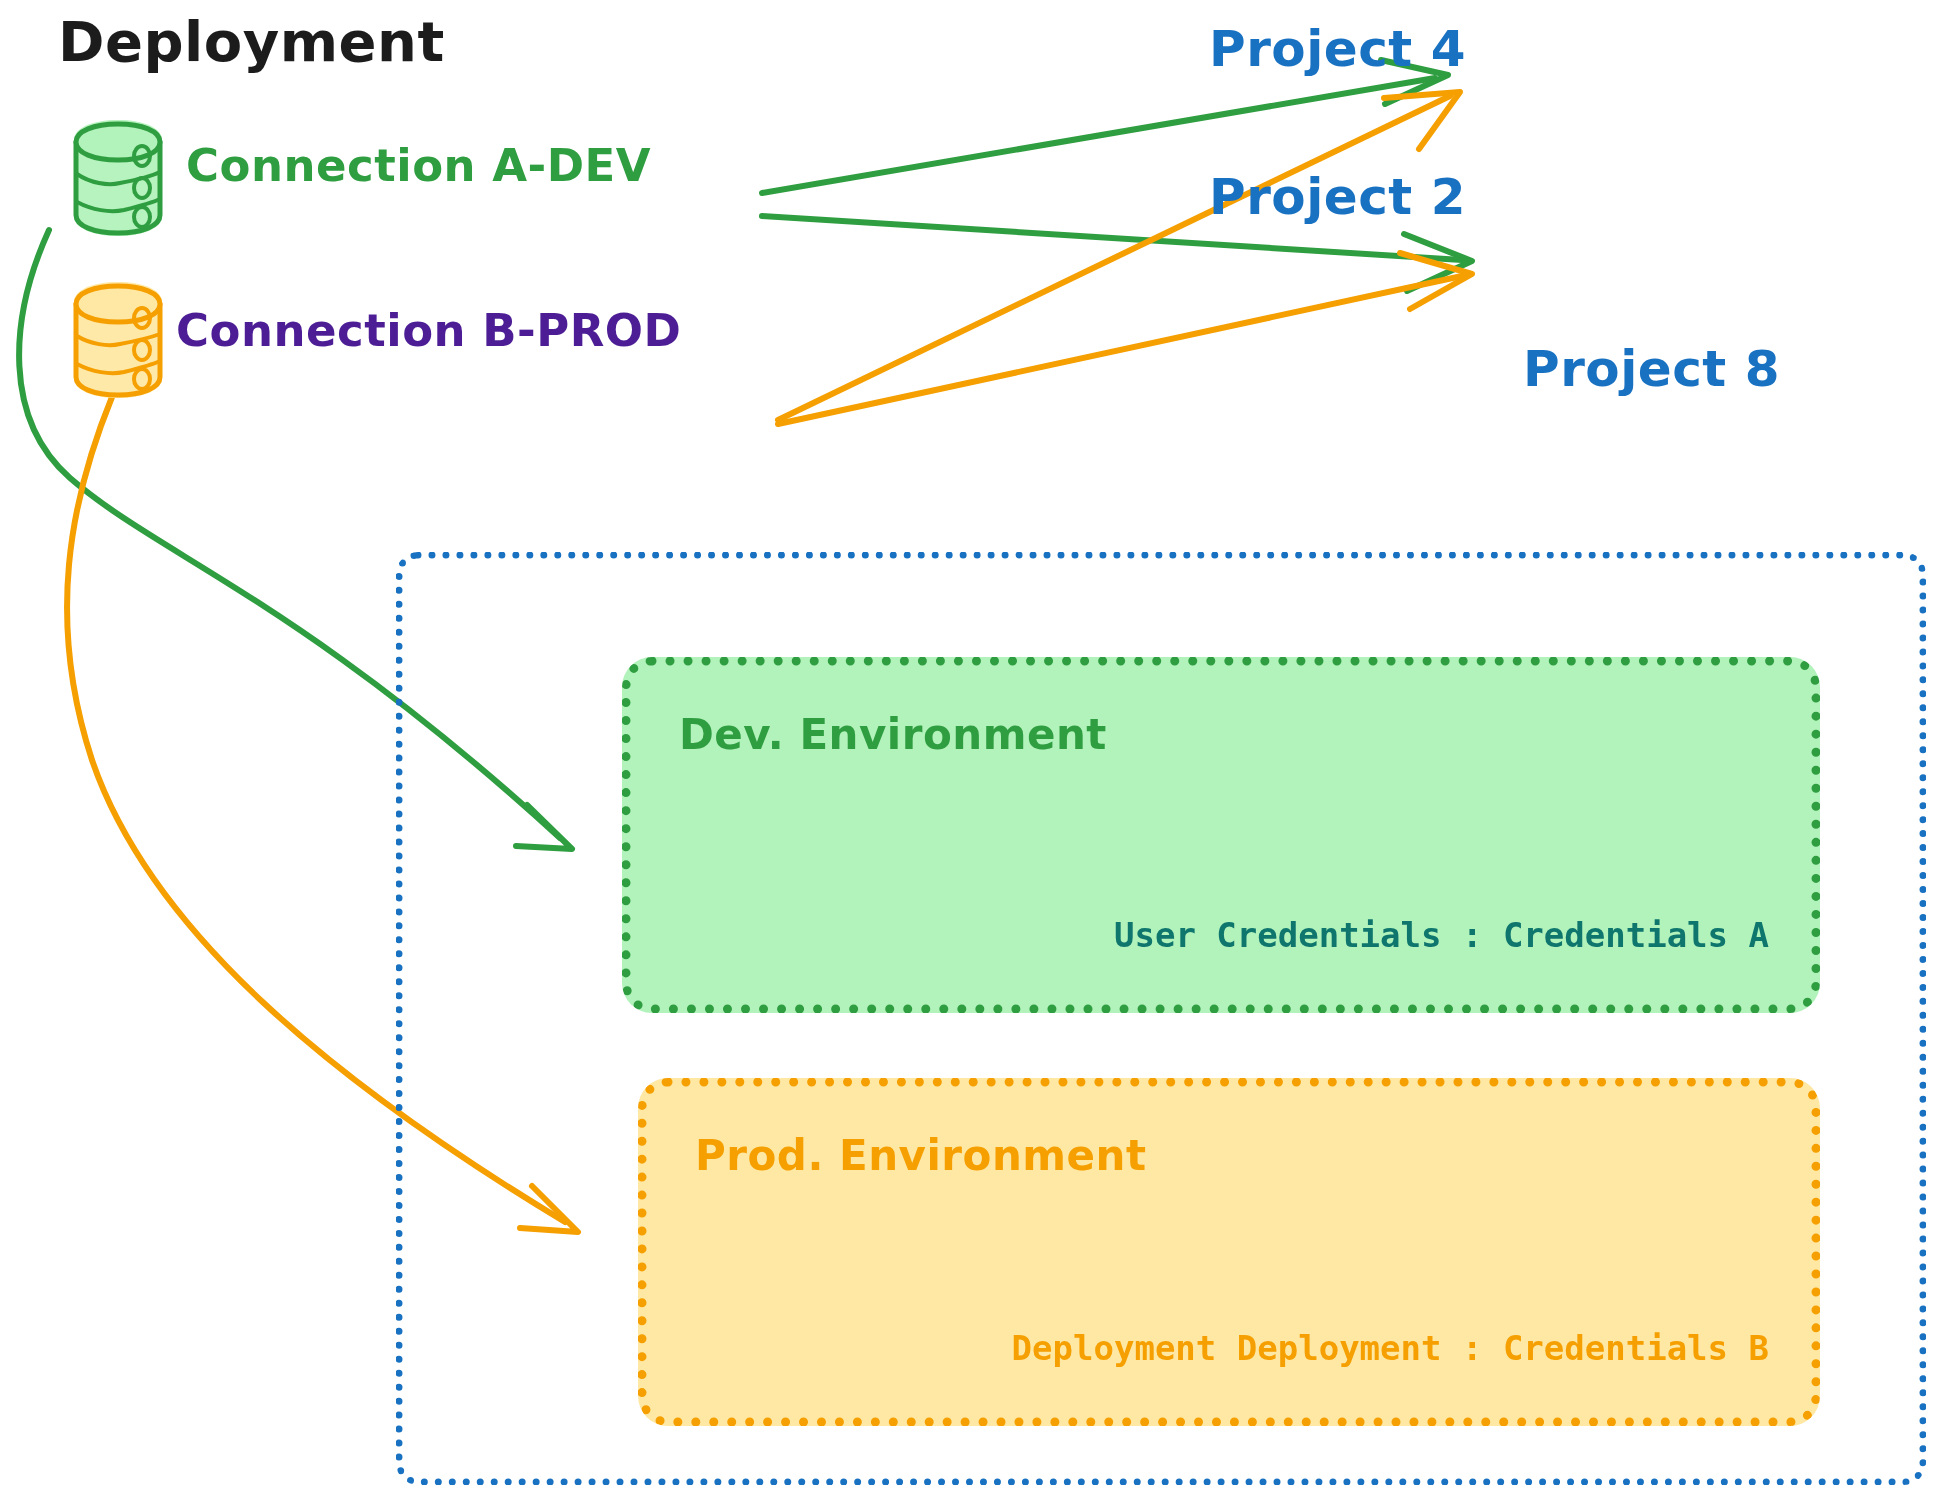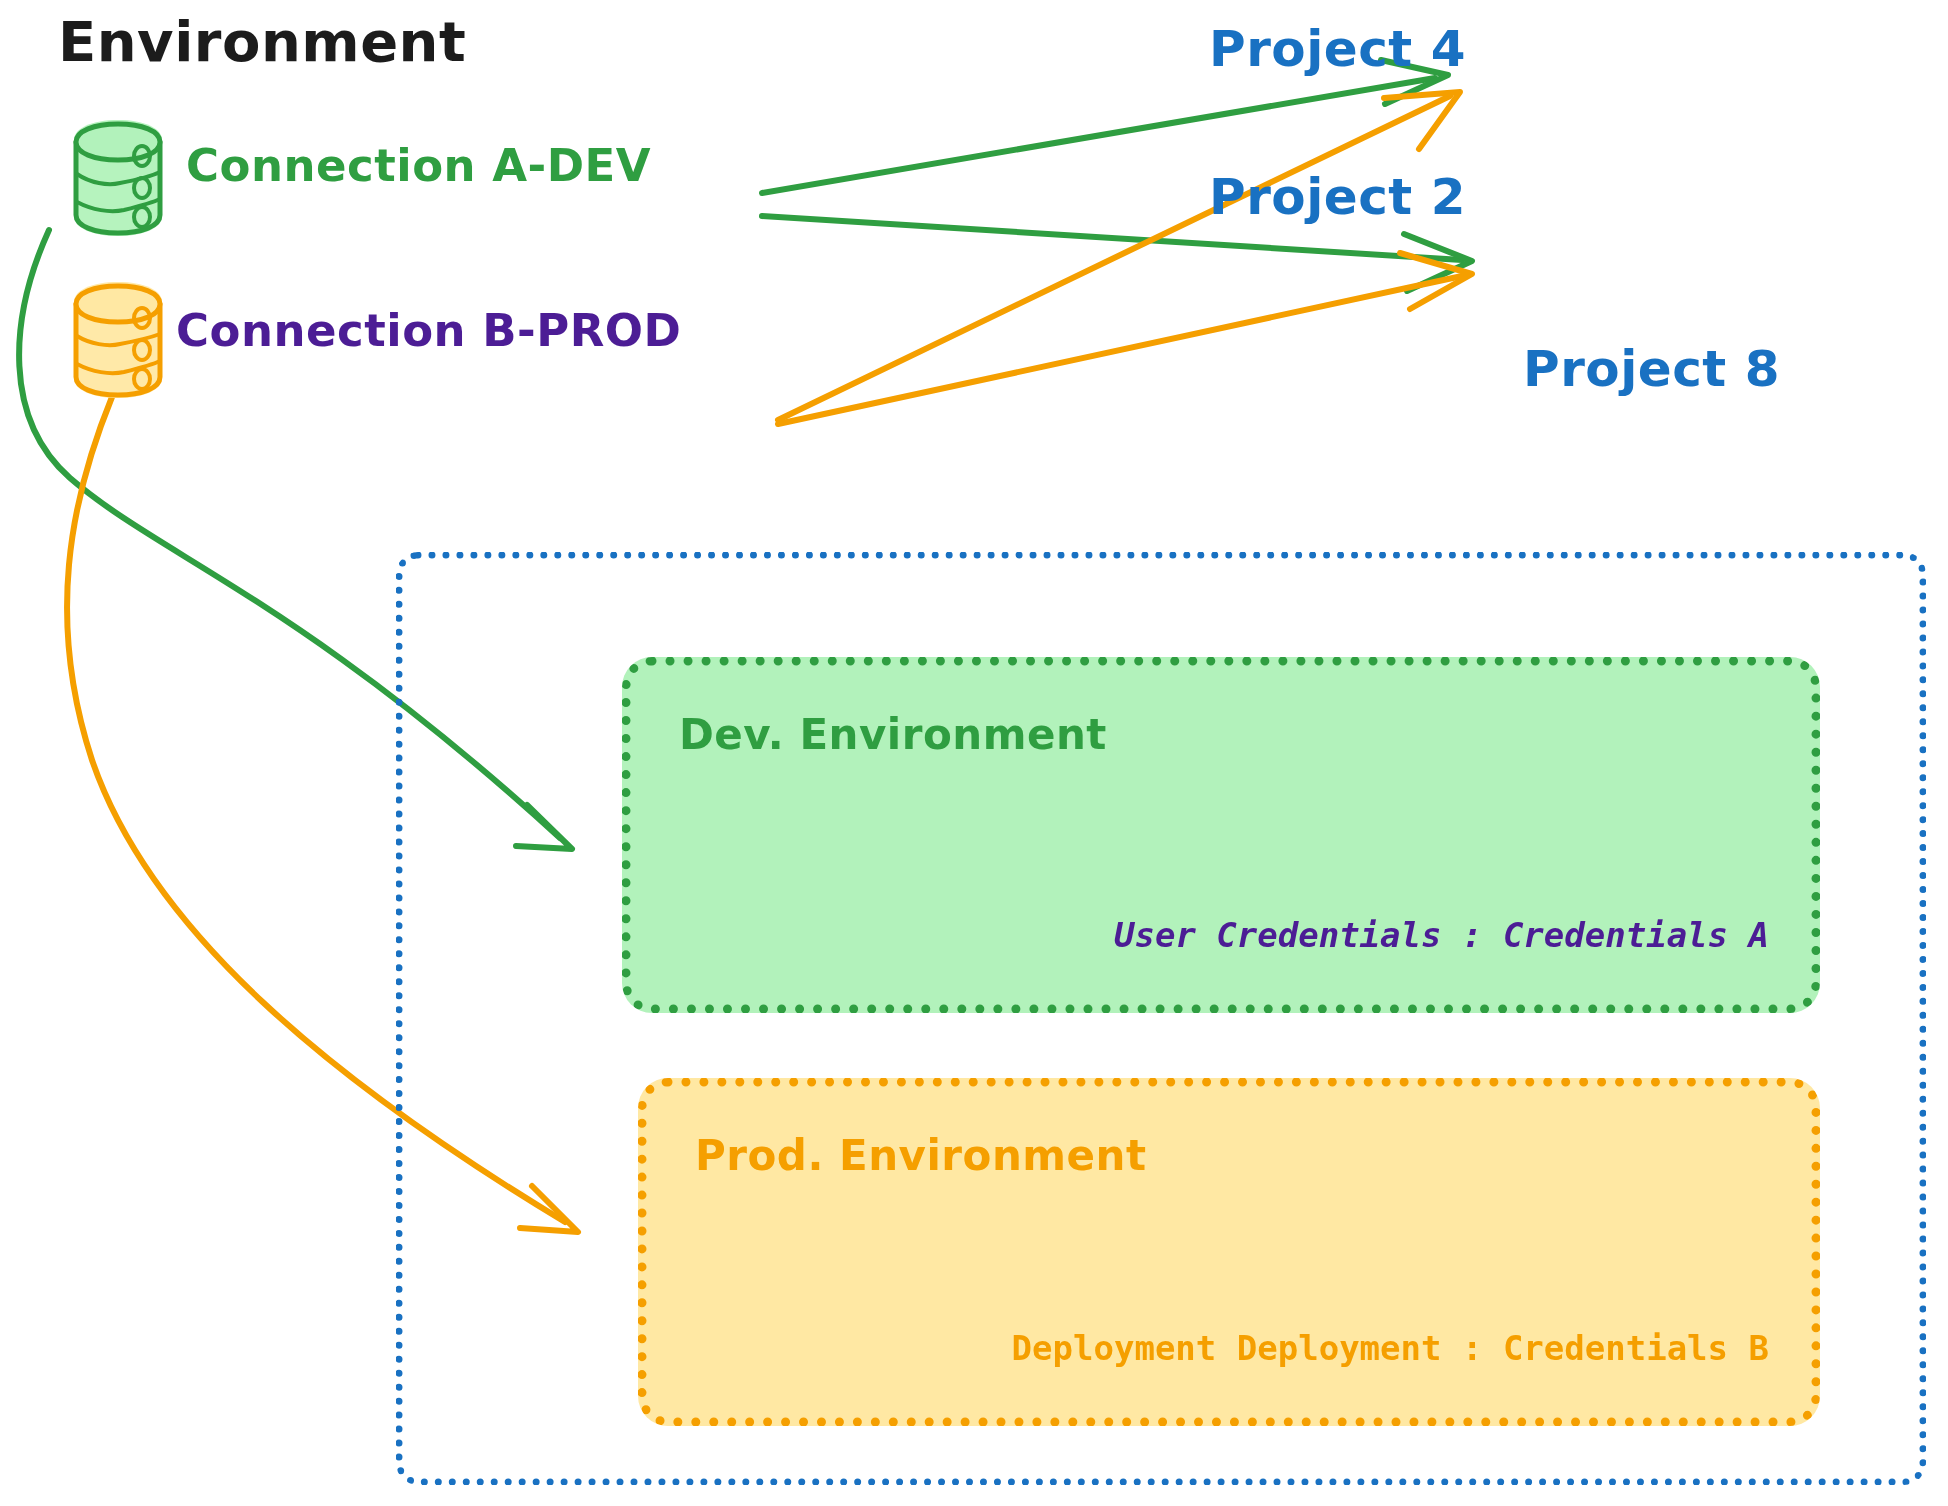--- a/index.html
+++ b/index.html
@@ -117,21 +117,21 @@
   }
   #dev-env-title { color: #2f9e41; }
   #prod-env-title { color: #f59f00; }
   .env-creds {
     position: absolute;
     right: 42px;
     bottom: 52px;
     font-size: 34px;
     line-height: 1;
   }
-  #dev-env-creds { color: #4c1d95; font-style: italic; }
+  #dev-env-creds { color: #0f766e; }
   #prod-env-creds { color: #f59f00; }
 </style>
 </head>
 <body>
 
 <div id="canvas">
 
   <svg class="layer" viewBox="0 0 1948 1506">
     <defs></defs>
 
@@ -191,21 +191,21 @@
       <path d="M 6 24 C 6 13, 24 6, 48 6 C 72 6, 90 13, 90 24 C 90 35, 72 42, 48 42
                C 24 42, 6 35, 6 24 Z" stroke="#f59f00" stroke-width="5" fill="#ffe8a3"></path>
       <path d="M 7 56 C 20 64, 38 67, 50 64 C 66 61, 82 57, 90 54" stroke="#f59f00" stroke-width="4" fill="none" stroke-linecap="round"></path>
       <path d="M 7 84 C 22 92, 40 95, 54 92 C 70 88, 84 84, 90 81" stroke="#f59f00" stroke-width="4" fill="none" stroke-linecap="round"></path>
       <ellipse cx="72" cy="38" rx="8" ry="10" stroke="#f59f00" stroke-width="4" fill="none"></ellipse>
       <ellipse cx="72" cy="70" rx="8" ry="10" stroke="#f59f00" stroke-width="4" fill="none"></ellipse>
       <ellipse cx="72" cy="99" rx="8" ry="10" stroke="#f59f00" stroke-width="4" fill="none"></ellipse>
     </g>
   </svg>
 
-  <div class="txt hand" id="title-connections">Environment</div>
+  <div class="txt hand" id="title-connections">Deployment</div>
 
   <div class="txt hand" id="label-conn-a">Connection A-DEV</div>
 
   <div class="txt hand" id="label-conn-b">Connection B-PROD</div>
 
   <div class="txt hand" id="label-project-3">Project 4</div>
 
   <div class="txt hand" id="label-project-2">Project 2</div>
 
   <div class="txt hand" id="label-project-1">Project 8</div>

